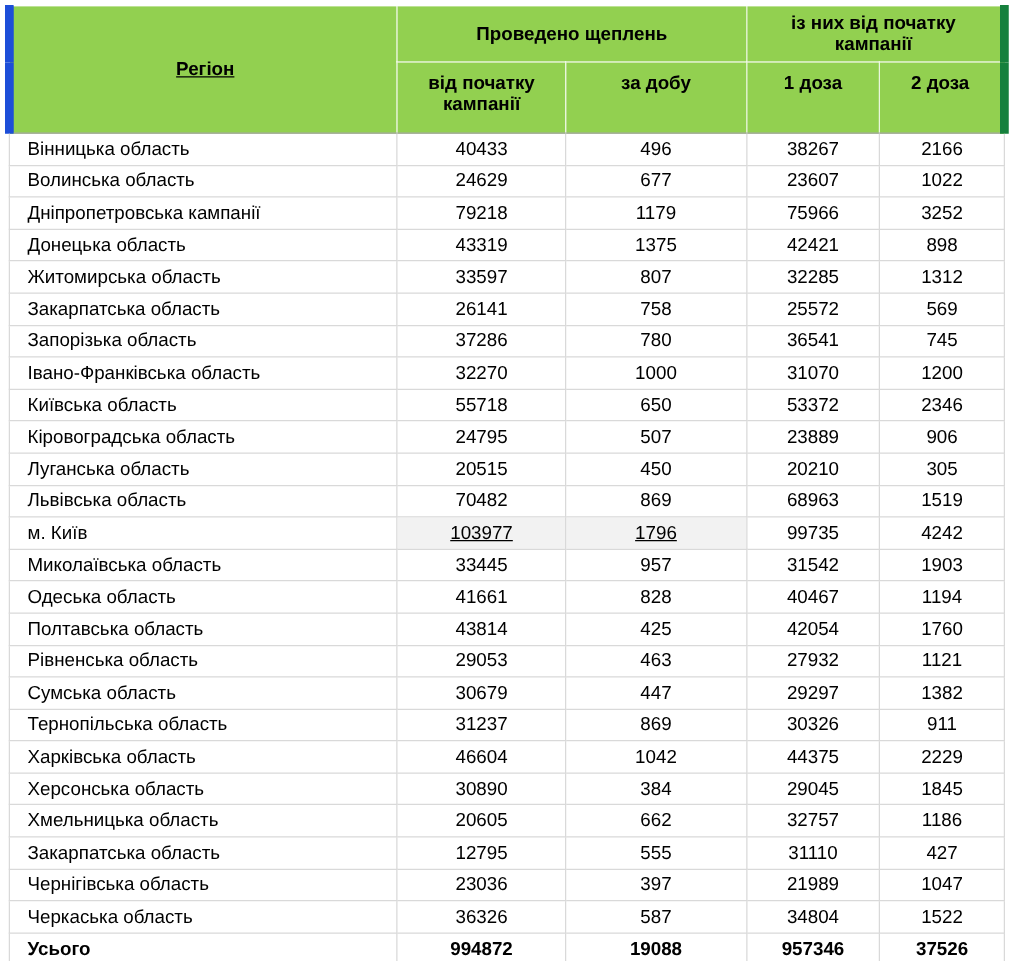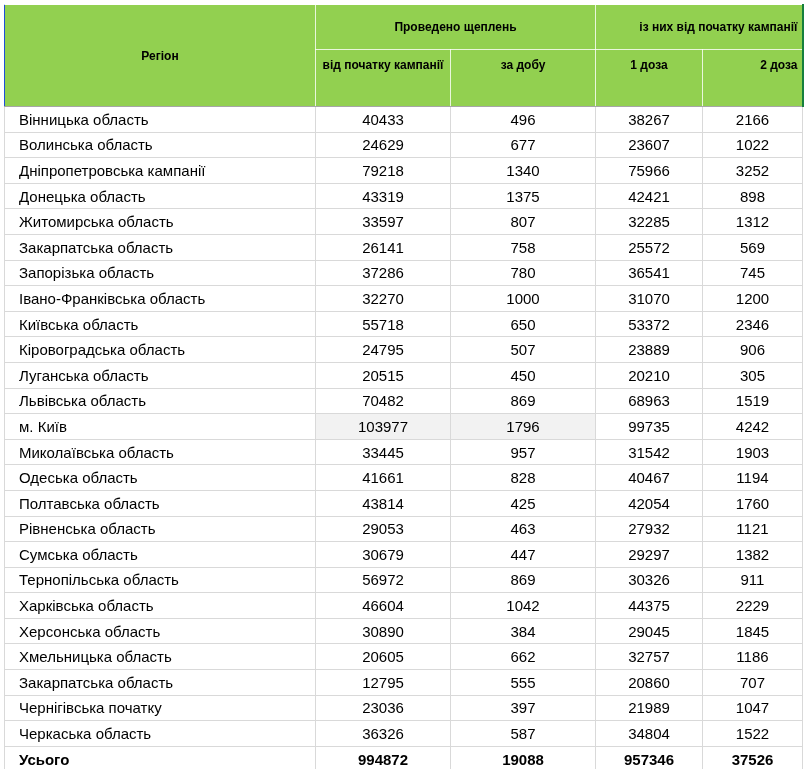--- a/index.html
+++ b/index.html
@@ -23,52 +23,52 @@
   col.c-region { width: 311px; }
   col.c-total  { width: 135px; }
   col.c-daily  { width: 145px; }
   col.c-dose1  { width: 107px; }
   col.c-dose2  { width: 100px; }
 
   thead th {
     background: #92d050;
     border: 1px solid rgba(255,255,255,0.8);
     font-weight: bold;
-    font-size: 12px;
+    font-size: 15px;
     text-align: center;
     vertical-align: middle;
     padding: 2px 4px;
   }
   thead tr.group-row th { height: 40px; }
   thead tr.sub-row th { height: 46px; vertical-align: top; padding-top: 8px; }
   thead tr.sub-row th,
   thead th.region-head {
     border-bottom: 1px solid #a6a6a6;
   }
-  thead th.region-head { border-left: 1px solid #1d4ed8; }
-  thead th.last-col { border-right: 2px solid #15803d; text-align: right; }
+  thead th.region-head { border-left: 7px solid #1d4ed8; text-decoration: underline; }
+  thead th.last-col { border-right: 7px solid #15803d; }
 
   tbody td {
     border: 1px solid #d9d9d9;
     font-size: 15px;
     height: 24.6px;
     padding: 0 4px;
     vertical-align: middle;
     background: #ffffff;
     white-space: nowrap;
     overflow: hidden;
   }
   tbody td.region {
     text-align: left;
     padding-left: 14px;
   }
   tbody td.num {
     text-align: center;
   }
-  tbody td.gray { background: #f2f2f2; }
+  tbody td.gray { background: #f2f2f2; text-decoration: underline; }
 
   tbody tr.total-row td {
     font-weight: bold;
     border-top: 1px solid #595959;
     border-bottom: 1px solid #595959;
   }
 </style>
 </head>
 <body>
 
@@ -105,21 +105,21 @@
         <tr>
           <td class="region">Волинська область</td>
           <td class="num">24629</td>
           <td class="num">677</td>
           <td class="num">23607</td>
           <td class="num">1022</td>
         </tr>
         <tr>
           <td class="region">Дніпропетровська кампанії</td>
           <td class="num">79218</td>
-          <td class="num">1340</td>
+          <td class="num">1179</td>
           <td class="num">75966</td>
           <td class="num">3252</td>
         </tr>
         <tr>
           <td class="region">Донецька область</td>
           <td class="num">43319</td>
           <td class="num">1375</td>
           <td class="num">42421</td>
           <td class="num">898</td>
         </tr>
@@ -216,21 +216,21 @@
         </tr>
         <tr>
           <td class="region">Сумська область</td>
           <td class="num">30679</td>
           <td class="num">447</td>
           <td class="num">29297</td>
           <td class="num">1382</td>
         </tr>
         <tr>
           <td class="region">Тернопільська область</td>
-          <td class="num">56972</td>
+          <td class="num">31237</td>
           <td class="num">869</td>
           <td class="num">30326</td>
           <td class="num">911</td>
         </tr>
         <tr>
           <td class="region">Харківська область</td>
           <td class="num">46604</td>
           <td class="num">1042</td>
           <td class="num">44375</td>
           <td class="num">2229</td>
@@ -246,25 +246,25 @@
           <td class="region">Хмельницька область</td>
           <td class="num">20605</td>
           <td class="num">662</td>
           <td class="num">32757</td>
           <td class="num">1186</td>
         </tr>
         <tr>
           <td class="region">Закарпатська область</td>
           <td class="num">12795</td>
           <td class="num">555</td>
-          <td class="num">20860</td>
-          <td class="num">707</td>
-        </tr>
-        <tr>
-          <td class="region">Чернігівська початку</td>
+          <td class="num">31110</td>
+          <td class="num">427</td>
+        </tr>
+        <tr>
+          <td class="region">Чернігівська область</td>
           <td class="num">23036</td>
           <td class="num">397</td>
           <td class="num">21989</td>
           <td class="num">1047</td>
         </tr>
         <tr>
           <td class="region">Черкаська область</td>
           <td class="num">36326</td>
           <td class="num">587</td>
           <td class="num">34804</td>

